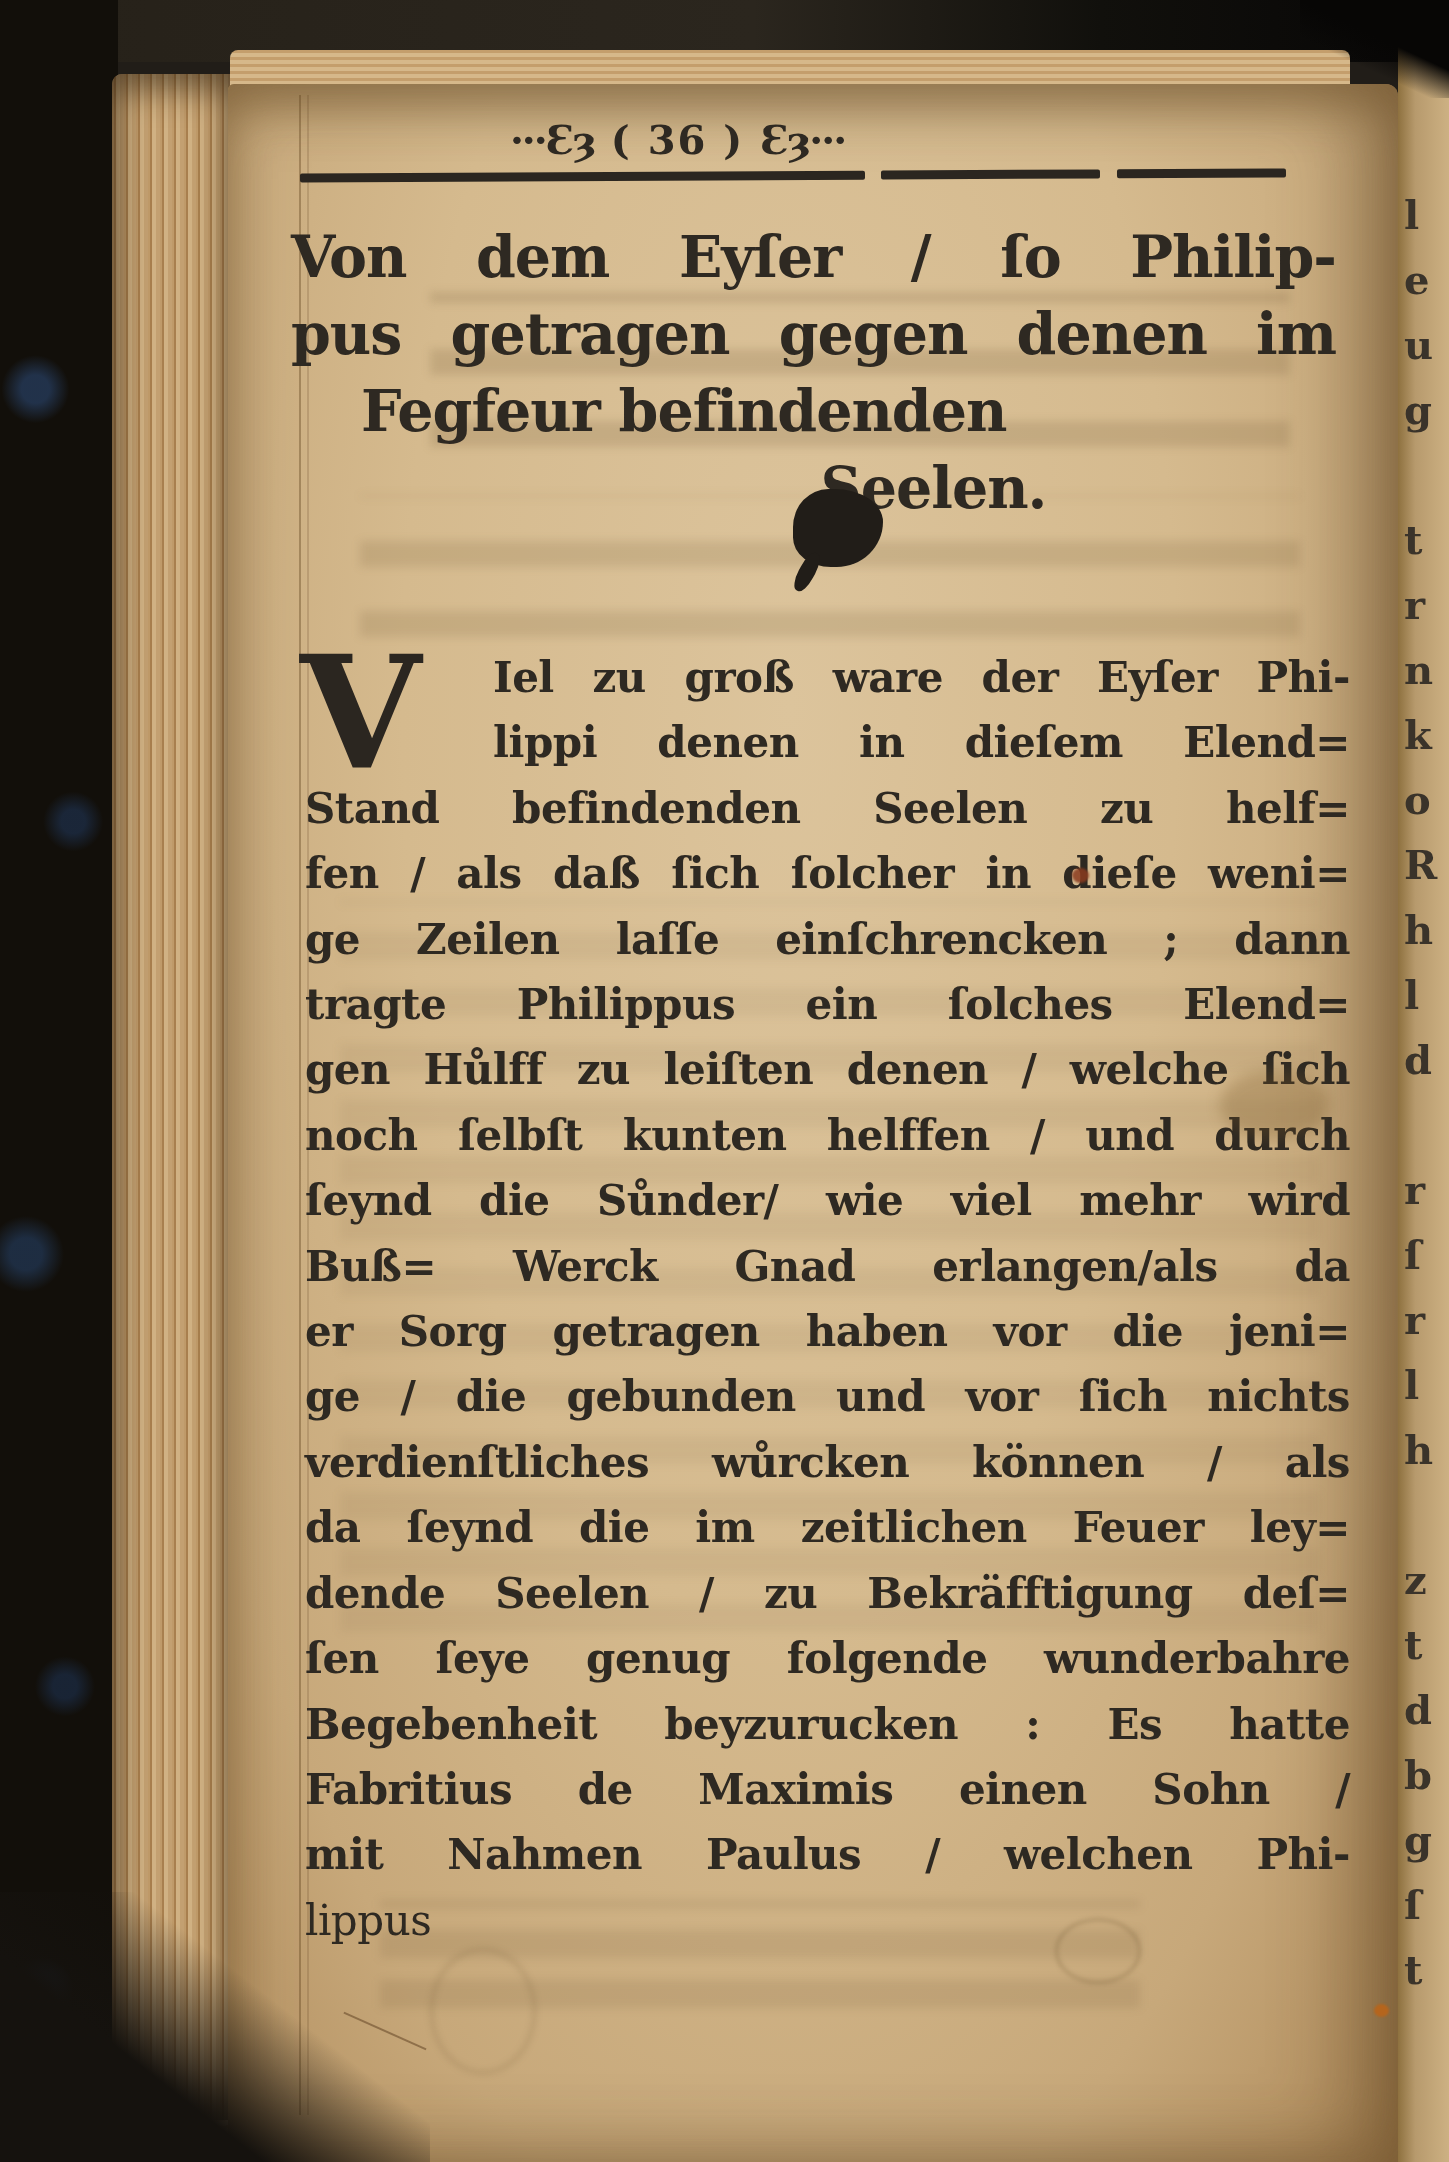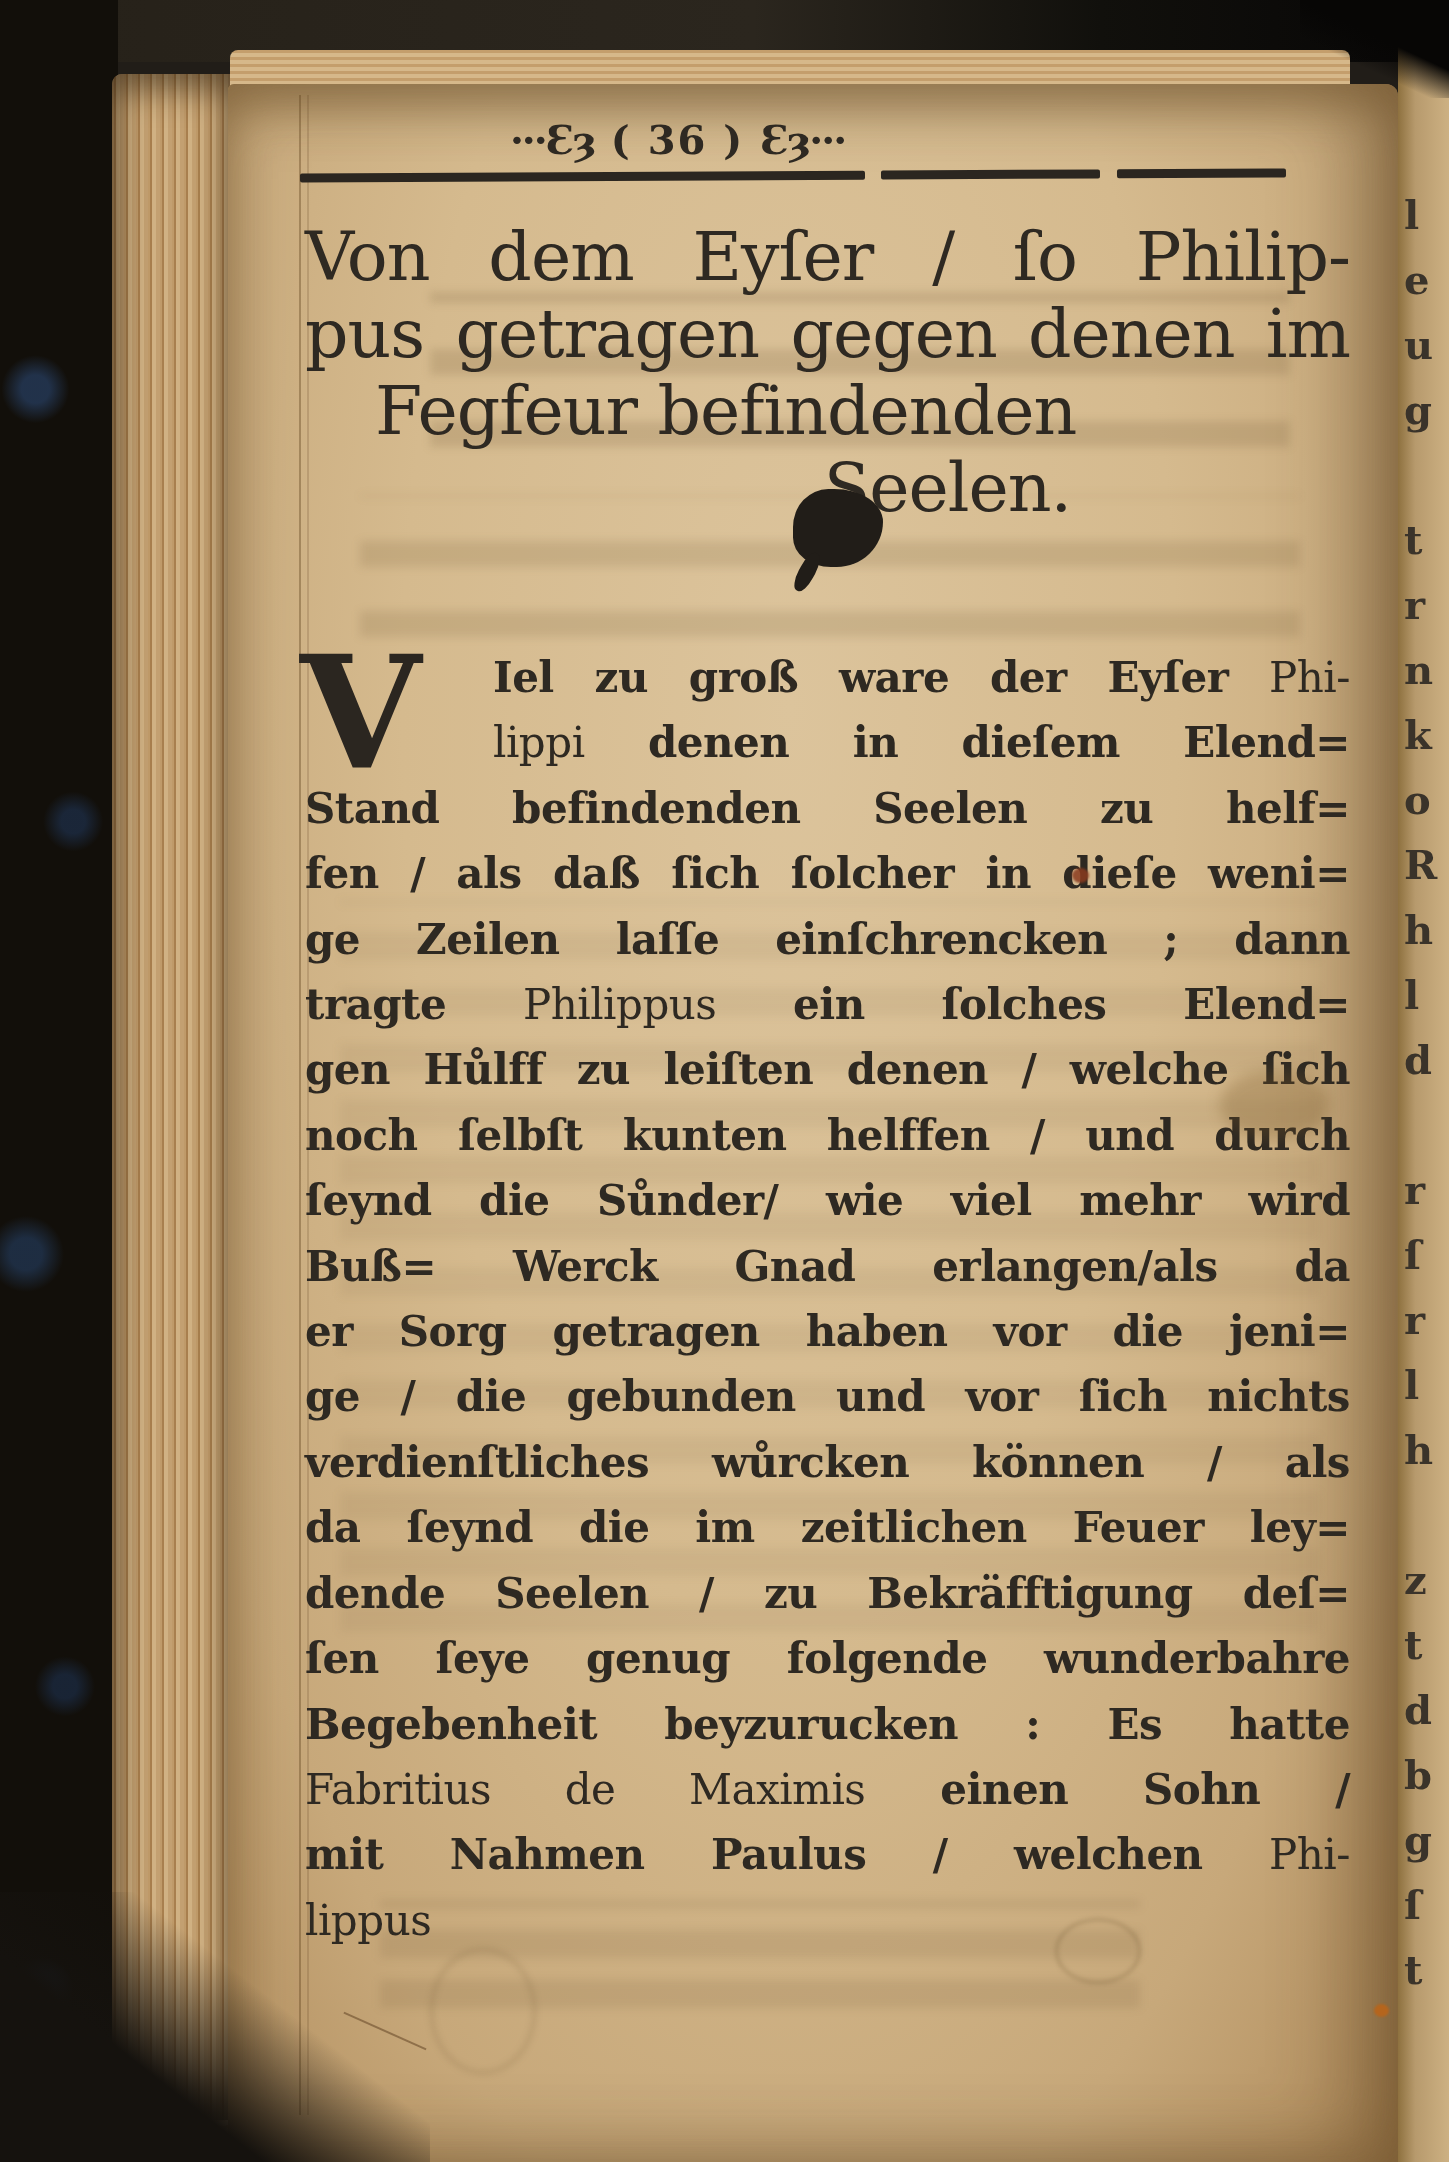--- a/index.html
+++ b/index.html
@@ -59,37 +59,37 @@
   .ink{color:#2e2922;}
   .pagenum{position:absolute;left:305px;top:116px;width:1045px;text-align:center;
     transform:translateX(-150px);font-size:40px;font-weight:700;letter-spacing:2px;}
   .pagenum .orn{letter-spacing:-2px;}
   .rule{position:absolute;left:300px;top:171px;width:992px;display:flex;transform:rotate(-.3deg);}
   .rule i{display:block;height:9px;background:#2b2620;border-radius:2px;}
   .rule .r1{width:57%;margin-right:1.6%;}
   .rule .r2{width:22%;margin-right:1.8%;}
   .rule .r3{width:17%;}
 
-  .heading{position:absolute;left:305px;top:218px;width:1045px;
-    font-size:68px;font-weight:400;line-height:77px;letter-spacing:-1px;}
+  .heading{position:absolute;left:291px;top:218px;width:1045px;
+    font-size:57px;font-weight:700;line-height:77px;letter-spacing:-1px;}
   .h-just{text-align:justify;text-align-last:justify;}
   .h-c3{text-align:left;transform:translateX(70px);}
   .h-c4{text-align:center;transform:translateX(120px);}
 
   .ink-blot{position:absolute;left:793px;top:489px;width:90px;height:78px;background:#211d18;
     border-radius:42% 58% 55% 45% / 52% 45% 62% 40%;}
   .ink-blot::after{content:"";position:absolute;left:6px;bottom:-26px;width:16px;height:42px;
     background:#211d18;transform:rotate(28deg);border-radius:45%;}
 
   .body-text{position:absolute;left:305px;top:645px;width:1045px;
     font-size:42px;line-height:65.4px;letter-spacing:-.5px;}
   .body-line{text-align:justify;text-align-last:justify;white-space:nowrap;}
   .body-line.indent{padding-left:188px;}
   .fraktur{font-weight:700;}
-  .antiqua{font-weight:400;margin-top:15px;}
+  .antiqua{font-weight:700;margin-top:15px;}
   .drop-cap{position:absolute;left:300px;top:640px;width:186px;height:150px;
     font-size:156px;line-height:146px;font-weight:700;color:#2b2620;}
   .catchword{text-align:right;padding-right:10px;font-weight:400;}
 
   
   .facing{position:absolute;left:1398px;top:36px;width:51px;height:2126px;overflow:hidden;
     background:linear-gradient(90deg,#8e713f 0,#b79a6d 34%,#cdb183 100%);}
   .facing-letters{padding-top:146px;padding-left:6px;font-size:40px;font-weight:700;
     line-height:65px;color:#3a332a;}
   .edge-letter{height:65px;}

